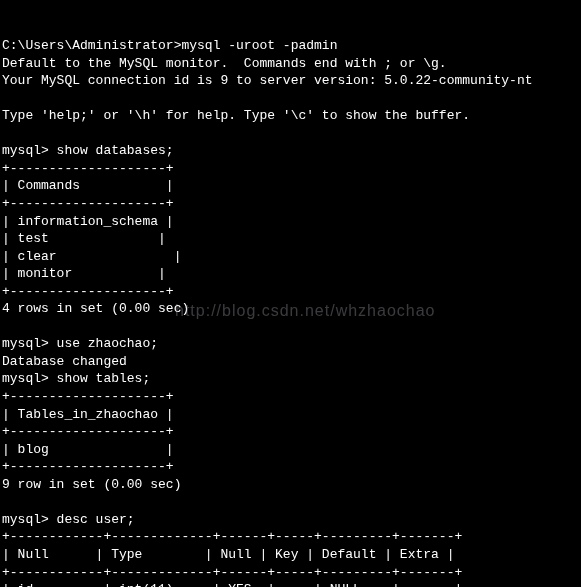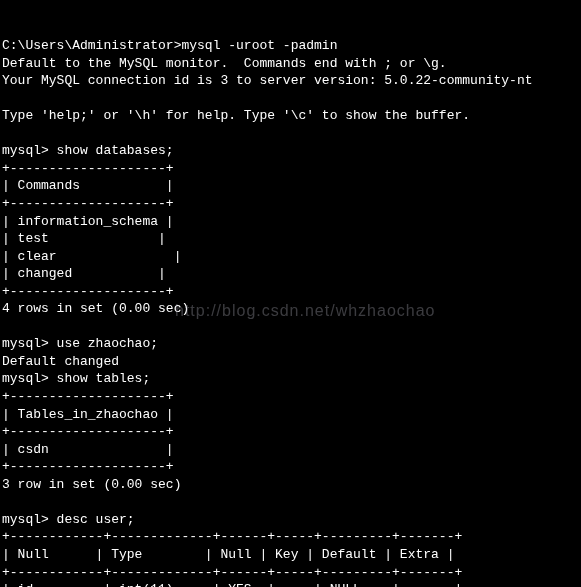--- a/index.html
+++ b/index.html
@@ -25,44 +25,44 @@
       letter-spacing: 1px;
       pointer-events: none;
       white-space: nowrap;
     }
   </style>
 </head>
 <body>
 
 <div><span>C:\Users\Administrator&gt;mysql -uroot -padmin</span>
 <span>Default to the MySQL monitor.  Commands end with ; or \g.</span>
-<span>Your MySQL connection id is 3 to server version: 5.0.22-community-nt</span>
+<span>Your MySQL connection id is 9 to server version: 5.0.22-community-nt</span>
 <span></span>
 <span>Type 'help;' or '\h' for help. Type '\c' to show the buffer.</span>
 <span></span>
 <span>mysql&gt; show databases;</span>
 <span>+--------------------+</span>
 <span>| Commands           |</span>
 <span>+--------------------+</span>
 <span>| information_schema |</span>
 <span>| test              |</span>
 <span>| clear               |</span>
-<span>| changed           |</span>
+<span>| monitor           |</span>
 <span>+--------------------+</span>
 <span>4 rows in set (0.00 sec)</span>
 <span></span>
 <span>mysql&gt; use zhaochao;</span>
-<span>Default changed</span>
+<span>Database changed</span>
 <span>mysql&gt; show tables;</span>
 <span>+--------------------+</span>
 <span>| Tables_in_zhaochao |</span>
 <span>+--------------------+</span>
-<span>| csdn               |</span>
+<span>| blog               |</span>
 <span>+--------------------+</span>
-<span>3 row in set (0.00 sec)</span>
+<span>9 row in set (0.00 sec)</span>
 <span></span>
 <span>mysql&gt; desc user;</span>
 <span>+------------+-------------+------+-----+---------+-------+</span>
 <span>| Null      | Type        | Null | Key | Default | Extra |</span>
 <span>+------------+-------------+------+-----+---------+-------+</span>
 <span>| id         | int(11)     | YES  |     | NULL    |       |</span>
 
 
 
 </div>

